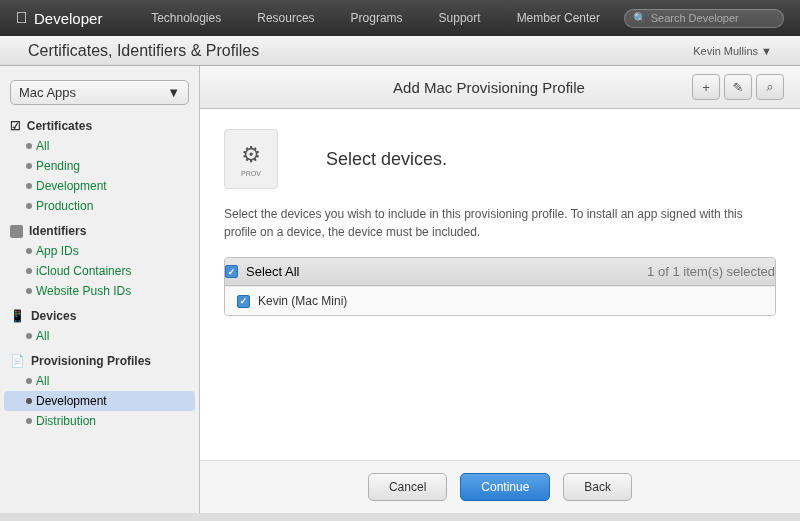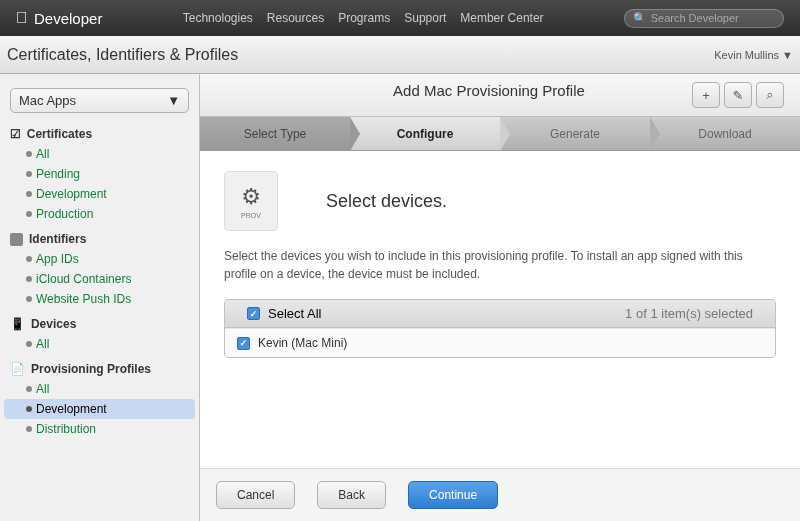--- a/index.html
+++ b/index.html
@@ -21,23 +21,23 @@
       color: #fff;
       font-size: 15px;
       font-weight: 500;
     }
     #top-nav .apple-logo {
       font-size: 16px;
       color: #fff;
     }
     #top-nav .nav-links {
       display: flex;
-      gap: 14px;
+      gap: 36px;
       flex: 1;
-      justify-content: center;
+      justify-content: flex-end;
     }
     #top-nav .nav-links a {
       color: #ccc;
       text-decoration: none;
       font-size: 12px;
     }
     #top-nav .search-box {
       display: flex;
       align-items: center;
       background: rgba(255,255,255,0.15);
@@ -46,25 +46,25 @@
       padding: 2px 8px;
       color: #aaa;
       font-size: 11px;
       gap: 4px;
       width: 160px;
     }
 
     
     #sub-header {
       background: linear-gradient(to bottom, #f5f5f5, #e0e0e0);
-      height: 38px;
+      height: 30px;
       display: flex;
       align-items: center;
       justify-content: space-between;
-      padding: 0 7px;
+      padding: 0 28px;
       border-bottom: 1px solid #b0b0b0;
     }
     #sub-header .page-title {
       font-size: 16px;
       font-weight: 500;
       color: #333;
     }
     #sub-header .user-info {
       font-size: 11px;
       color: #555;
@@ -140,21 +140,21 @@
       flex: 1;
       background: #fff;
       display: flex;
       flex-direction: column;
     }
     #content-header {
       background: linear-gradient(to bottom, #f8f8f8, #e8e8e8);
       border-bottom: 1px solid #c0c0c0;
       padding: 8px 16px;
       display: flex;
-      align-items: flex-start;
+      align-items: center;
       justify-content: space-between;
     }
     #content-header .content-title {
       font-size: 15px;
       font-weight: 500;
       color: #333;
       flex: 1;
       text-align: center;
     }
     .toolbar-icons {
@@ -267,21 +267,21 @@
     }
 
     
     .device-table {
       border: 1px solid #c0c0c0;
       border-radius: 4px;
       overflow: hidden;
     }
     .device-table-header {
       background: linear-gradient(to bottom, #e8e8e8, #d8d8d8);
-      padding: 6px 22px;
+      padding: 6px 0;
       display: flex;
       align-items: flex-end;
       gap: 8px;
       border-bottom: 1px solid #c0c0c0;
       justify-content: space-between;
     }
     .device-table-header .left {
       display: flex;
       align-items: center;
       gap: 8px;
@@ -316,21 +316,22 @@
       background: #fafafa;
       font-size: 12px;
       color: #333;
       border-top: 1px solid #e8e8e8;
     }
 
     
     #footer-buttons {
       padding: 12px 16px;
       display: flex;
-      gap: 22px;
+      justify-content: center;
+      gap: 13px;
       border-top: 1px solid #ddd;
       background: #f5f5f5;
     }
     .btn {
       padding: 6px 20px;
       border-radius: 5px;
       font-size: 12px;
       cursor: pointer;
       font-family: inherit;
     }
@@ -417,37 +418,20 @@
     <div id="content-header">
       <div style="width:70px;"></div>
       <span class="content-title">Add Mac Provisioning Profile</span>
       <div class="toolbar-icons">
         <div class="toolbar-btn">+</div>
         <div class="toolbar-btn">✎</div>
         <div class="toolbar-btn">⌕</div>
       </div>
     </div>
 
-    <div id="progress-steps">
-      <div class="step completed">
-        <span>Select Type</span>
-        <div class="step-arrow"></div>
-      </div>
-      <div class="step active">
-        <span>Configure</span>
-        <div class="step-arrow"></div>
-      </div>
-      <div class="step">
-        <span>Generate</span>
-        <div class="step-arrow"></div>
-      </div>
-      <div class="step">
-        <span>Download</span>
-      </div>
-    </div>
 
     <div id="main-content">
       <div class="section-header-row">
         <div class="prov-icon">
           <span class="gear-svg">⚙</span>
           <span class="prov-label">PROV</span>
         </div>
         <span class="section-title">Select devices.</span>
       </div>
 
@@ -463,18 +447,18 @@
         </div>
         <div class="device-row">
           <div class="checkbox-blue"></div>
           <span>Kevin (Mac Mini)</span>
         </div>
       </div>
     </div>
 
     <div id="footer-buttons">
       <button class="btn btn-default">Cancel</button>
+      <button class="btn btn-primary">Continue</button>
       <button class="btn btn-default">Back</button>
-      <button class="btn btn-primary">Continue</button>
     </div>
 
   </div>
 </div>
 
 </body></html>

